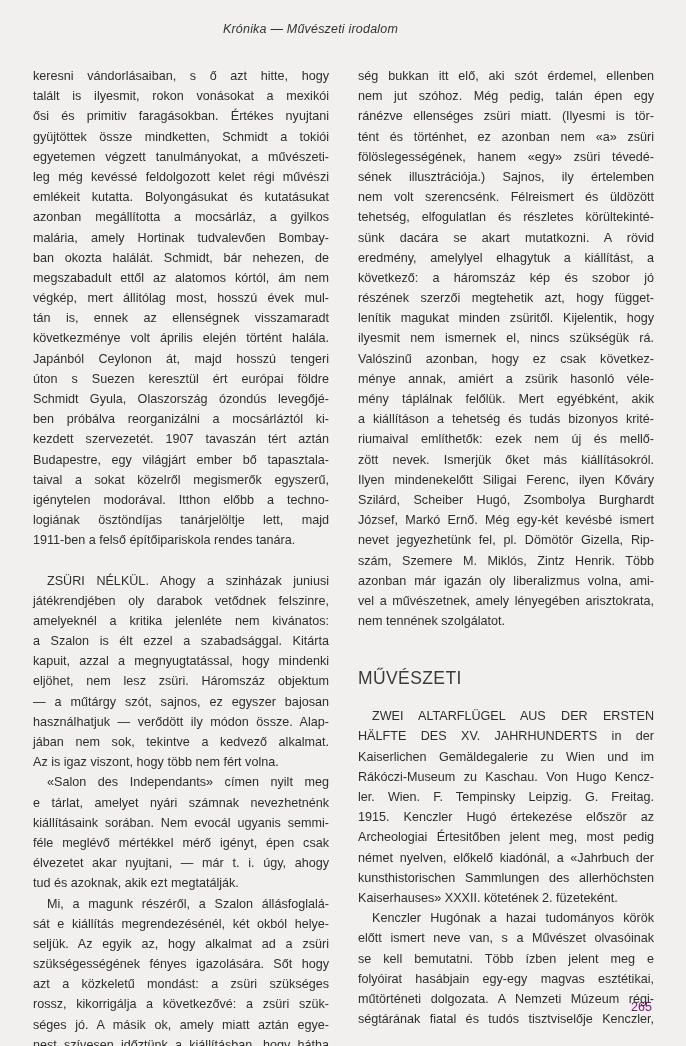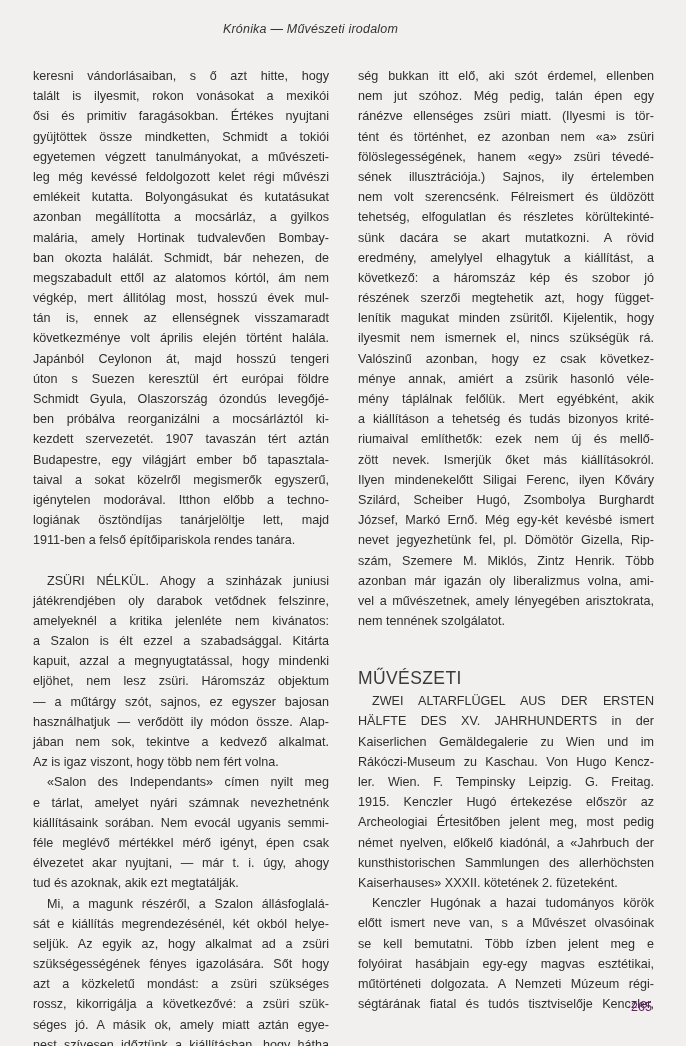--- a/index.html
+++ b/index.html
@@ -41,21 +41,21 @@
     .line.indent { padding-left: 14px; }
     .gap { display: block; height: 20px; }
     .section-heading {
       font-size: 17.5px;
       line-height: 23px;
       letter-spacing: 0.4px;
       color: #3a3a3a;
       margin: 0;
       font-weight: normal;
     }
-    .section-heading-wrap { margin-top: 36px; margin-bottom: 1px; }
+    .section-heading-wrap { margin-top: 36px; margin-bottom: 16px; }
     .page-number {
       position: absolute;
       left: 631px; top: 1000px;
       font-size: 12.5px;
       color: #701a75;
     }
   </style>
 </head>
 <body>
 

